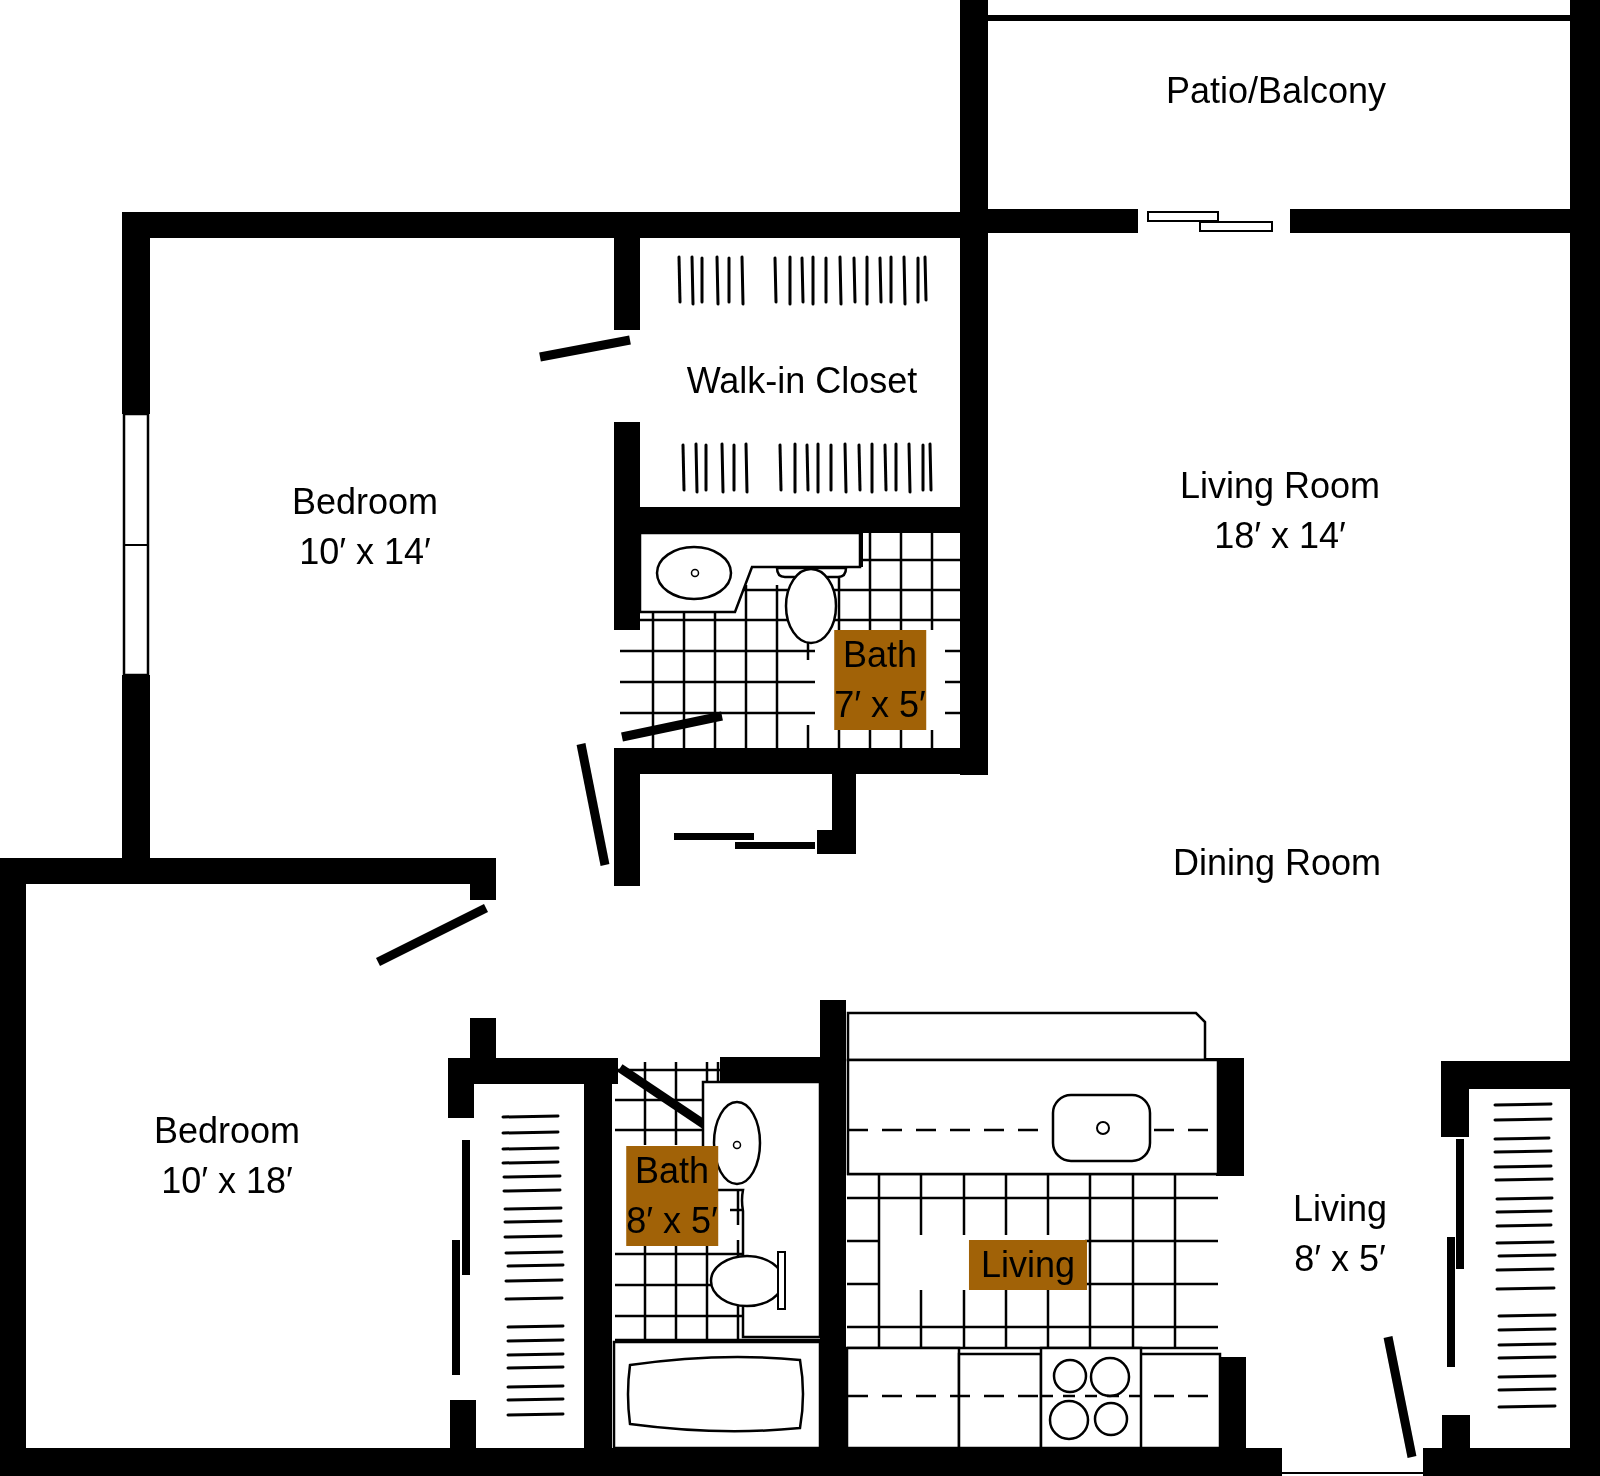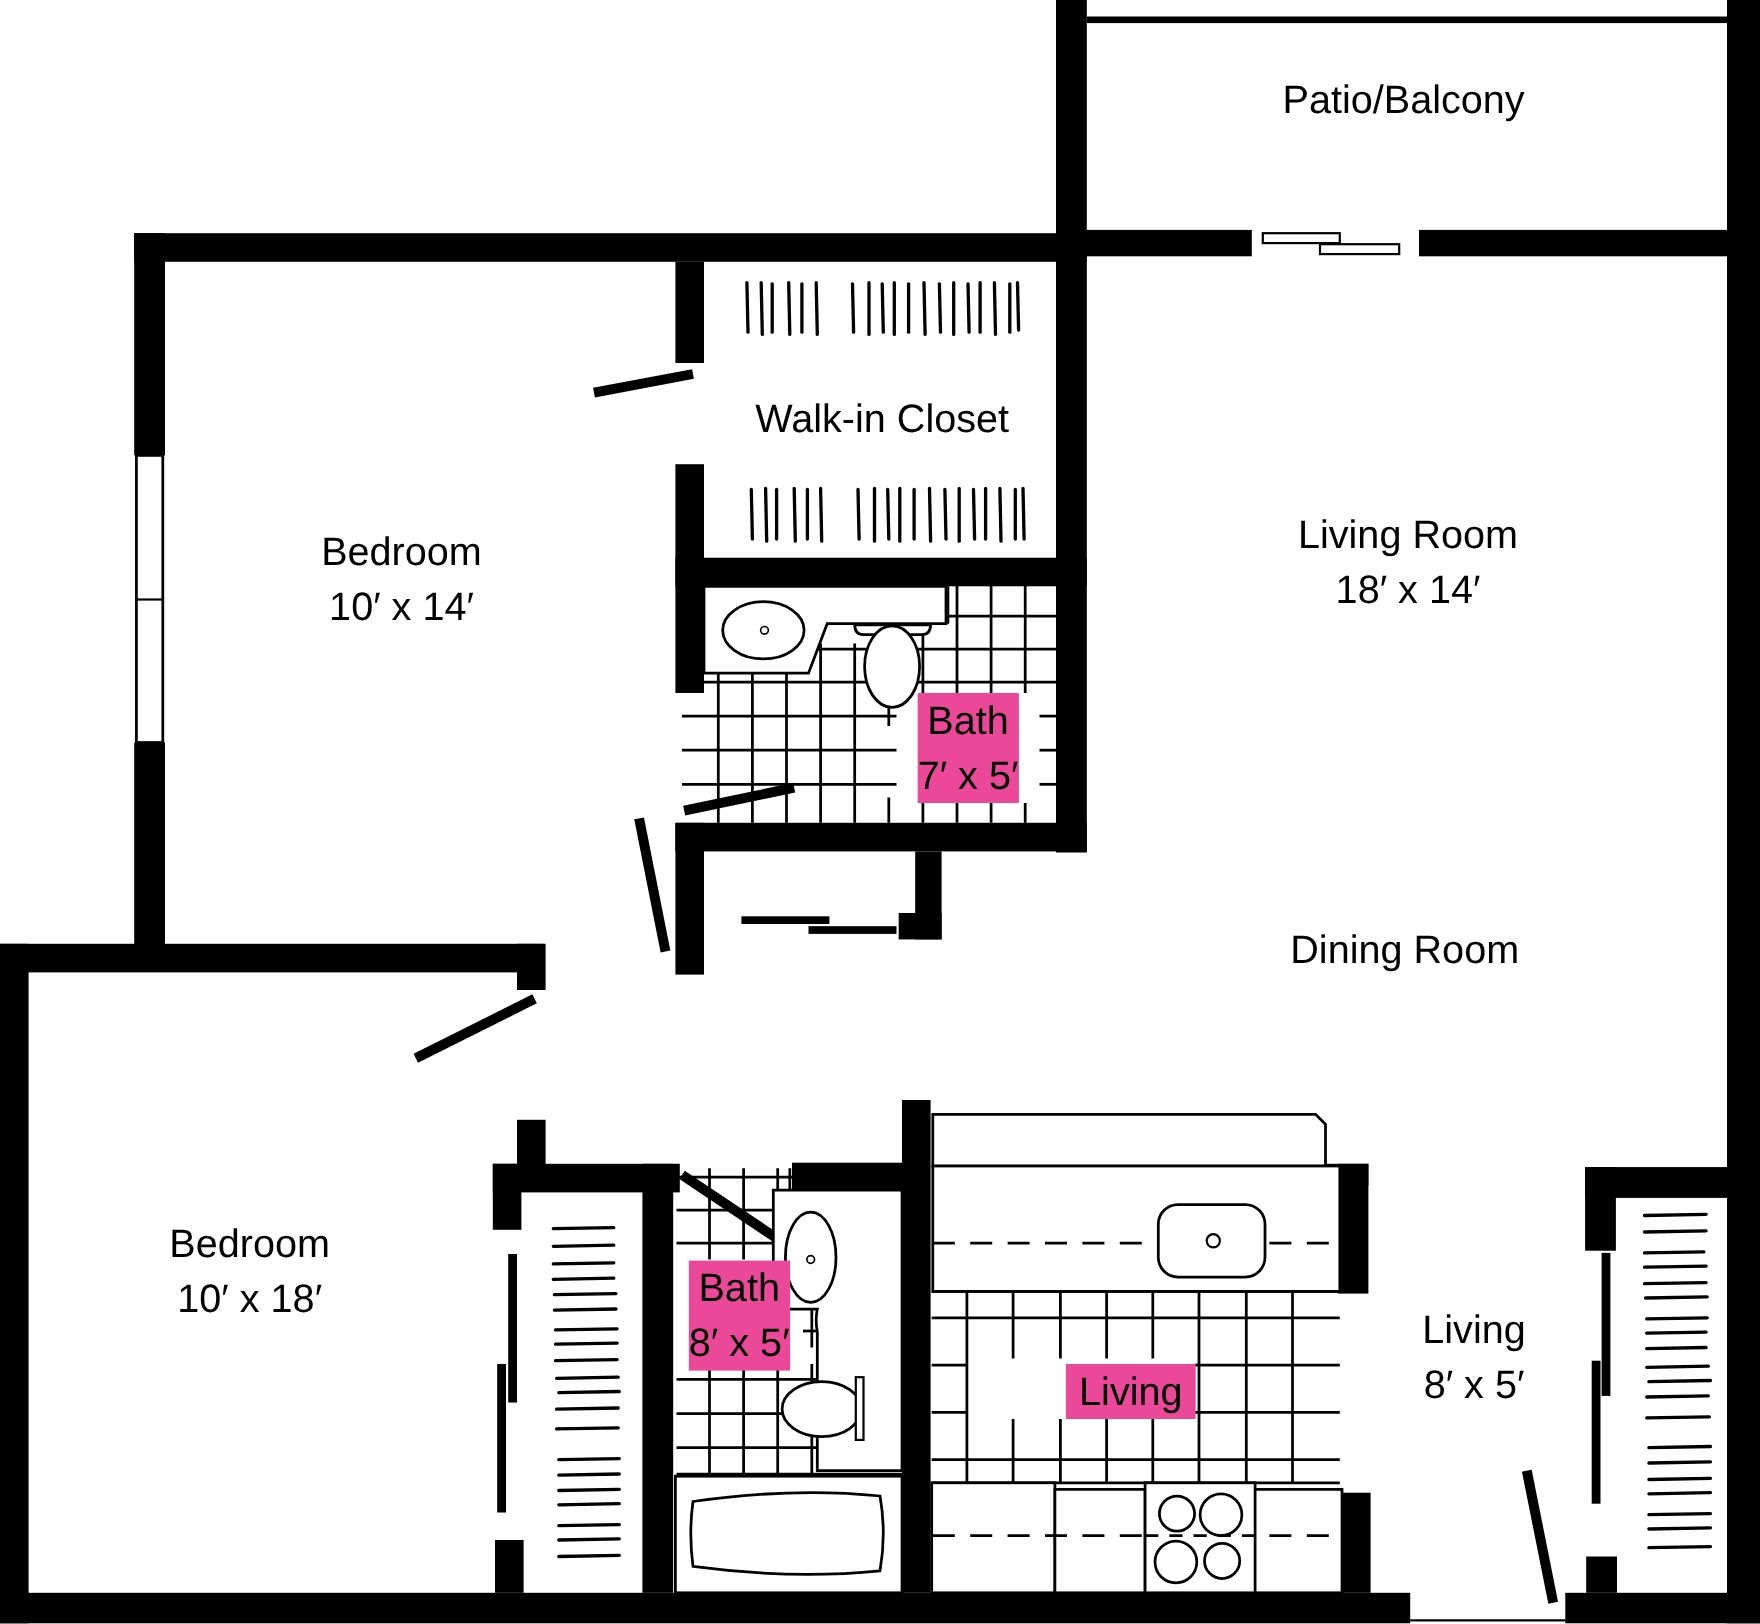--- a/index.html
+++ b/index.html
@@ -7,21 +7,21 @@
     #plan { position: absolute; left: 0; top: 0; width: 1600px; height: 1476px; }
     .wall { fill: #000000; }
     .fixture { stroke: #000000; fill: #ffffff; stroke-width: 2.5; }
     .tile { stroke: #000000; stroke-width: 2.5; }
     .dash { stroke: #000000; stroke-width: 2.5; stroke-dasharray: 20 14; }
     .door { stroke: #000000; stroke-width: 9; stroke-linecap: butt; }
     .slide { fill: #000000; }
     .hanger { stroke: #000000; stroke-width: 3; stroke-linecap: round; }
     .label { position: absolute; text-align: center; color: #000; font-size: 36px; line-height: 50px; white-space: nowrap; transform: translateX(-50%); }
     .label span { display: block; }
-    .tilebg { background: #ec4899; }
+    .tilebg { background: #a16207; }
   </style>
 </head>
 <body>
 
 <svg id="plan" viewBox="0 0 1600 1476" xmlns="http://www.w3.org/2000/svg">
 
   <g>
 
     <g class="tile">
       <line x1="620" y1="560" x2="960" y2="560"></line>

